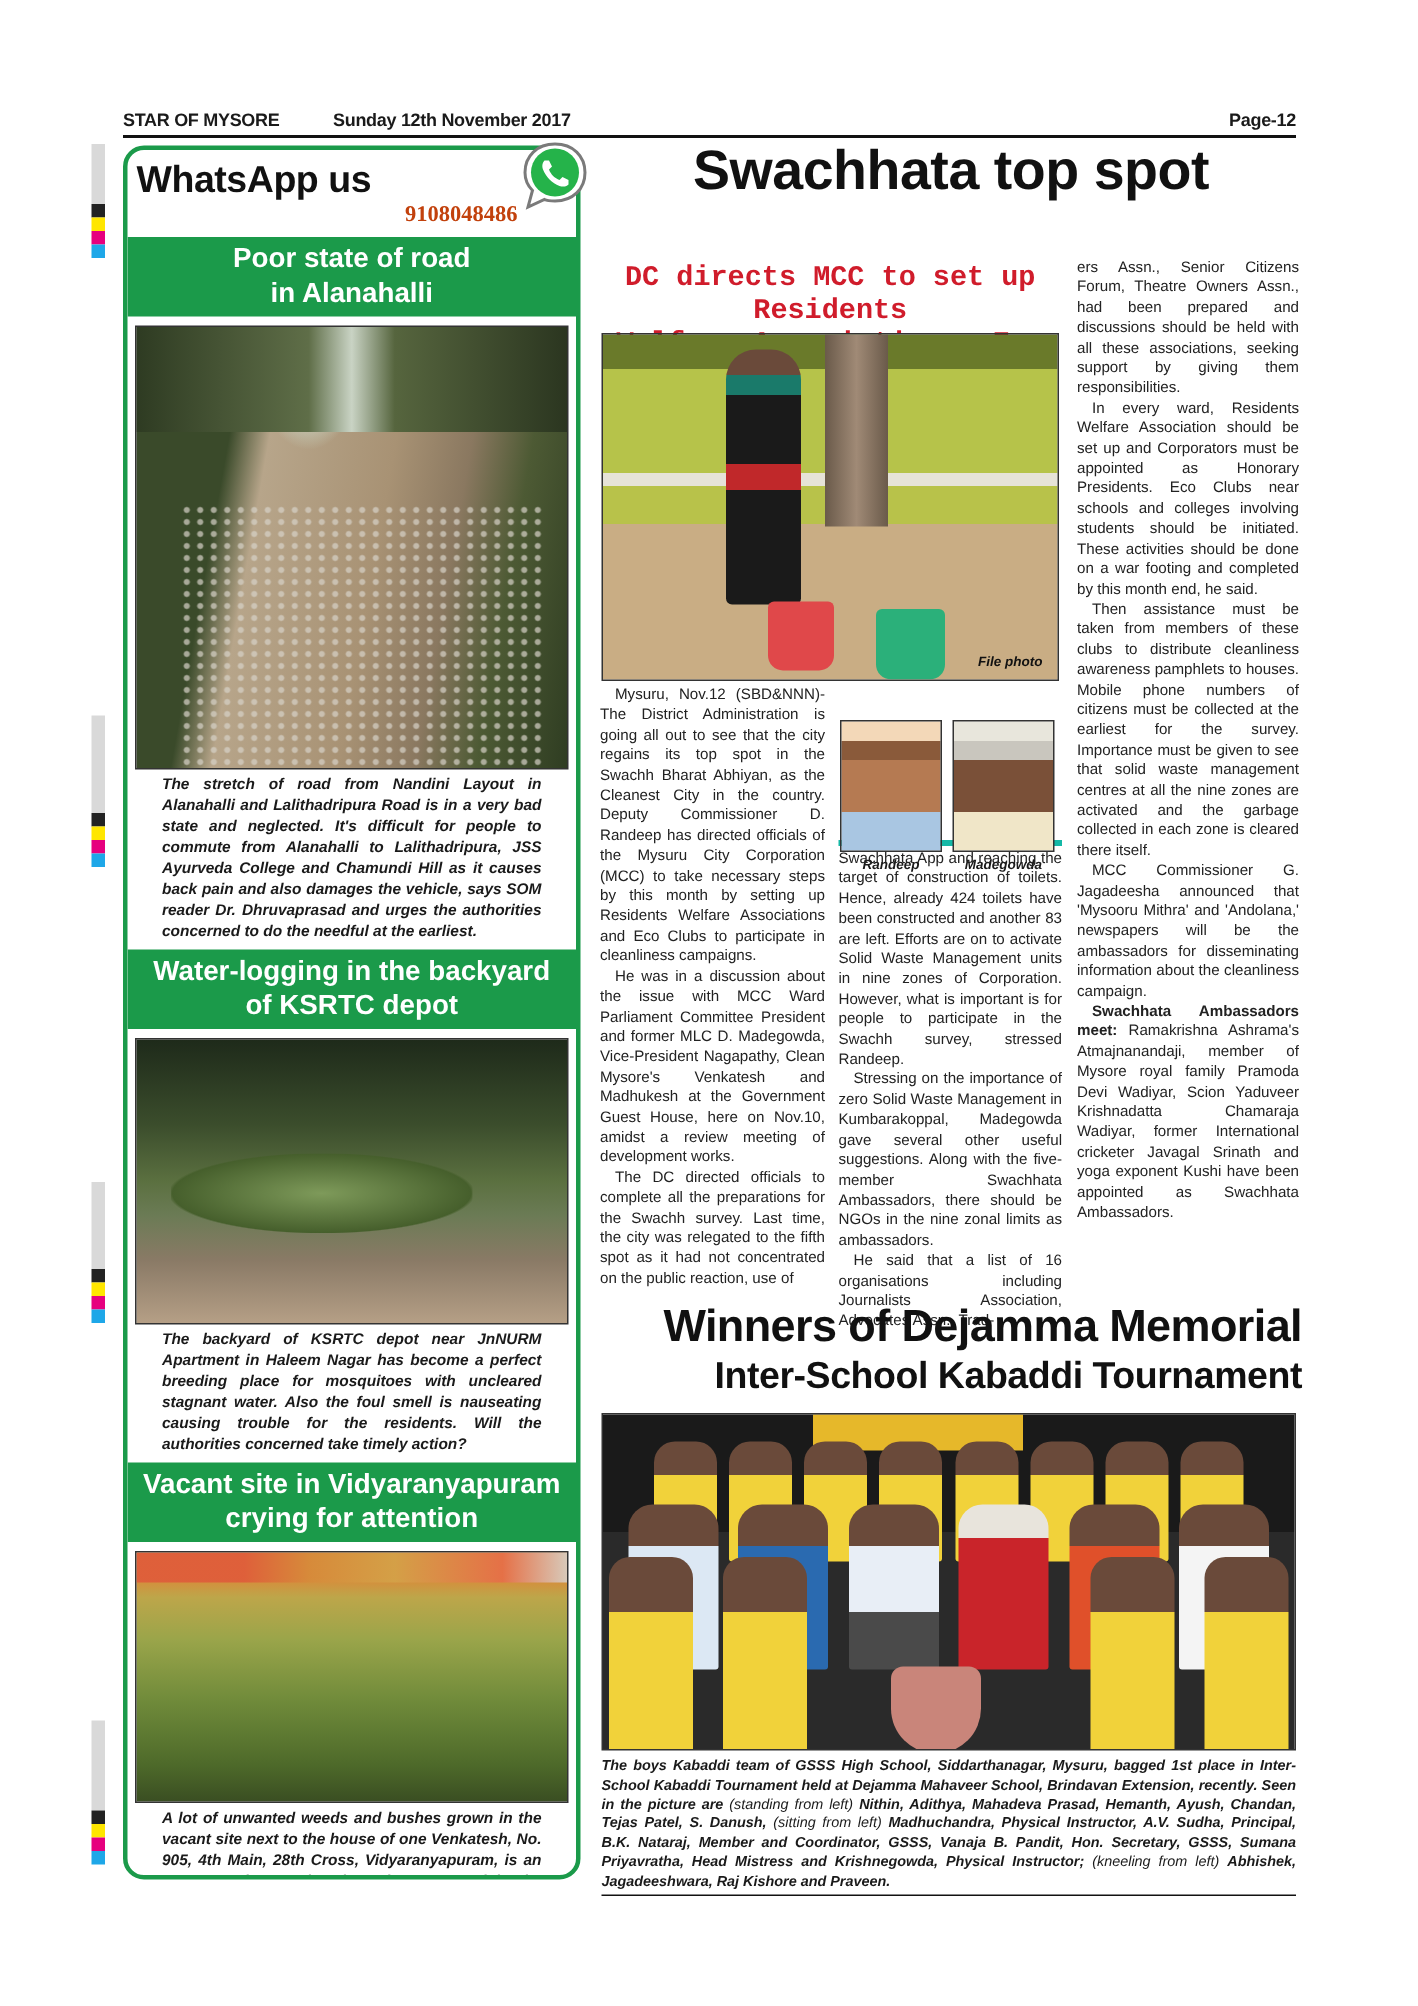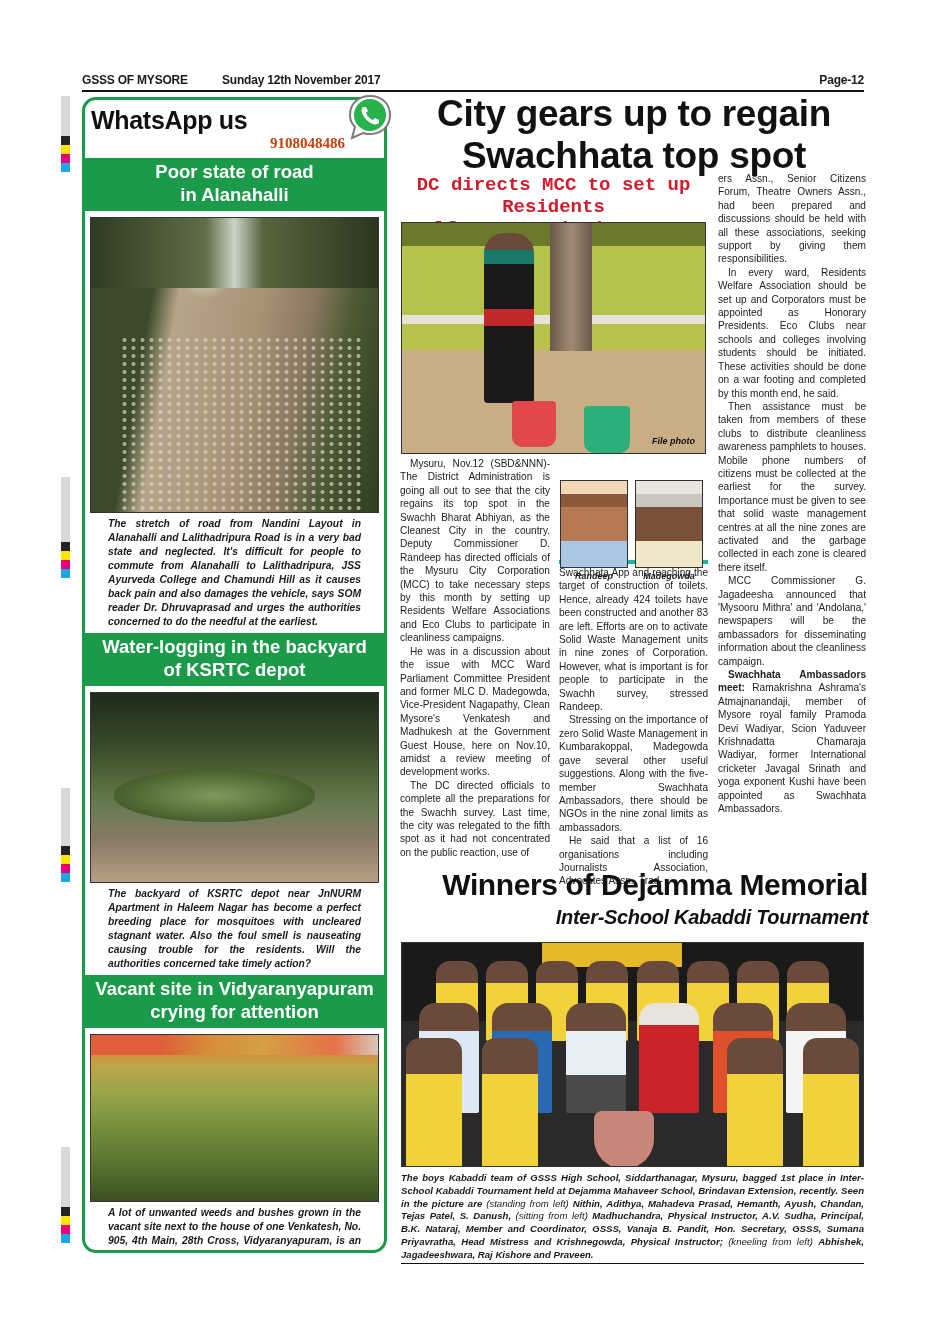--- a/index.html
+++ b/index.html
@@ -65,21 +65,21 @@
   .mugs { position: absolute; left: 559px; top: 480px; width: 149px; height: 84px; border-bottom: 4px solid #14b8a6; }
   .mug { position: absolute; top: 0; width: 68px; height: 88px; border: 1px solid #333; overflow: hidden; }
   .mug.a { left: 1px; background: linear-gradient(180deg, #f3d8b8 0 15%, #8a5a3a 15% 30%, #b57a52 30% 70%, #a9c6e2 70% 100%); }
   .mug.b { left: 76px; background: linear-gradient(180deg, #e8e6dc 0 15%, #c9c6be 15% 30%, #7a5038 30% 70%, #f0e6c8 70% 100%); }
   .mug-label { position: absolute; top: 91px; width: 68px; text-align: center; font-style: italic; font-weight: bold; font-size: 9px; }
   .mug-label.a { left: 1px; } .mug-label.b { left: 76px; }
 
   
   .kab-head { position: absolute; left: 400px; top: 868px; width: 468px; text-align: right; font-weight: bold; color: #111; }
   .kab-head .l1 { font-size: 30px; line-height: 34px; letter-spacing: -0.4px; }
-  .kab-head .l2 { font-size: 20px; line-height: 30px; letter-spacing: -0.3px; font-style: italic; }
+  .kab-head .l2 { font-size: 25px; line-height: 30px; letter-spacing: -0.3px; }
   .ph-team { position: absolute; left: 401px; top: 942px; width: 463px; height: 225px; border: 1px solid #333; overflow: hidden; background: linear-gradient(180deg, #1a1a1a 0 35%, #2a2a2a 35% 100%); }
   .ph-team .banner { position: absolute; left: 140px; top: 0; width: 140px; height: 24px; background: #e6b82a; }
   .ph-team .row { position: absolute; left: 0; right: 0; display: flex; justify-content: space-around; }
   .ph-team .kid { width: 42px; border-radius: 14px 14px 2px 2px; background: linear-gradient(180deg, #6a4a3a 0 28%, #f1d23a 28% 100%); }
   .ph-team .adult { width: 60px; height: 110px; border-radius: 16px 16px 2px 2px; }
   .ph-team .shield { position: absolute; left: 192px; top: 168px; width: 60px; height: 58px; background: #c9857a; border-radius: 8px 8px 30px 30px; }
   .kab-caption { position: absolute; left: 401px; top: 1172px; width: 463px; font-style: italic; font-weight: bold; font-size: 9.6px; line-height: 12.8px; text-align: justify; border-bottom: 1.5px solid #111; padding-bottom: 1px; }
   .kab-caption .light { font-weight: normal; }
 </style>
 </head>
@@ -108,21 +108,21 @@
 </div>
 <div class="regmark" style="top:1147px;">
   <div class="grey" style="height:60px"></div>
     <div class="k"></div>
     <div class="y"></div>
     <div class="m"></div>
     <div class="c"></div>
 </div>
 
 <div class="masthead">
-  <span class="paper">GSSS OF MYSORE</span>
+  <span class="paper">STAR OF MYSORE</span>
   <span class="date">Sunday 12th November 2017</span>
   <span class="page">Page-12</span>
 </div>
 
 <div class="leftbox">
   <div class="wa-head">
     <div class="wa-title">WhatsApp us</div>
     <div class="wa-number">9108048486</div>
   </div>
 
@@ -148,21 +148,20 @@
   <div class="caption">A lot of unwanted weeds and bushes grown in the vacant site next to the house of one Venkatesh, No. 905, 4th Main, 28th Cross, Vidyaranyapuram, is an eyesore. Also, snakes have been spotted in the vicinity which has panicked people around. The MCC has been urged to take action against such site owners who do not regularly take up cleaning works or deploy MCC workers to clean such unclaimed sites.</div>
 </div>
 
 <svg class="wa-icon" viewBox="0 0 48 48">
   <path d="M24 3 C12 3 4 11 4 22 C4 27 6 31 9 34 L6 45 L17 40 C19 41 21 41 24 41 C36 41 44 33 44 22 C44 11 36 3 24 3 Z" fill="#ffffff" stroke="#7a7a7a" stroke-width="2"></path>
   <circle cx="24" cy="22" r="16" fill="#25b34a"></circle>
   <path d="M17 14 C16 15 15 17 16 20 C18 25 22 29 27 31 C30 32 32 31 33 30 L33 27 L29 25 L27 27 C24 26 21 23 20 20 L22 18 L20 14 Z" fill="#ffffff"></path>
 </svg>
 
 <div class="headline">
-  <div>City gears up to regain</div>
   <div>Swachhata top spot</div>
 </div>
 
 <div class="subhead">
   <div>DC directs MCC to set up Residents</div>
   <div>Welfare Associations, Eco Clubs</div>
 </div>
 
 <div class="ph-woman">
   <div class="tree"></div>

